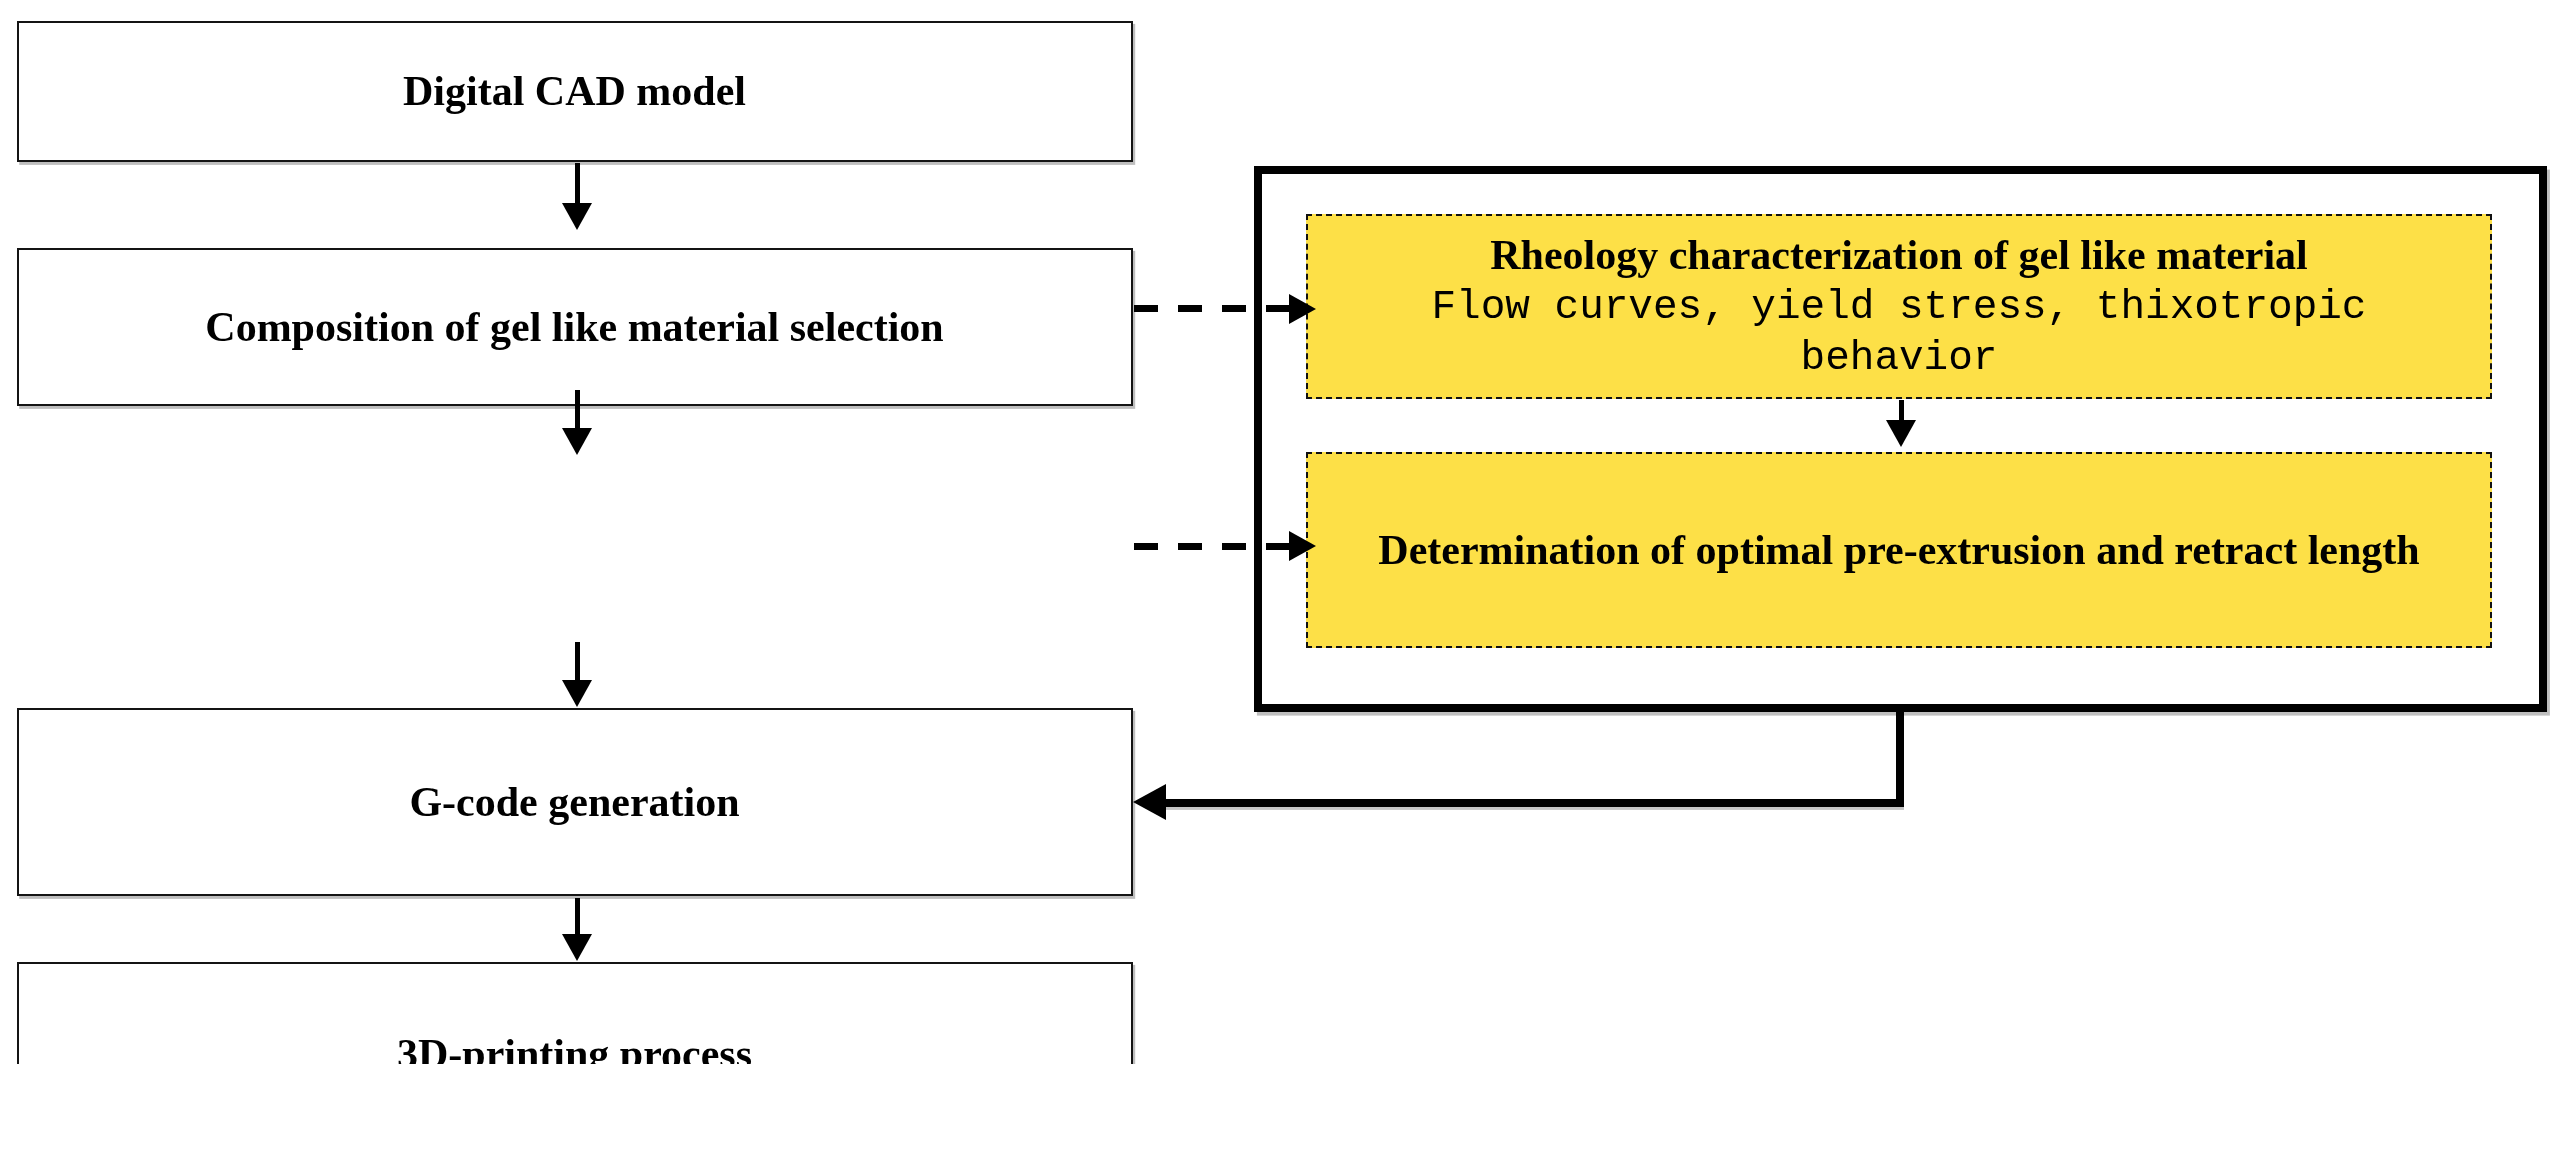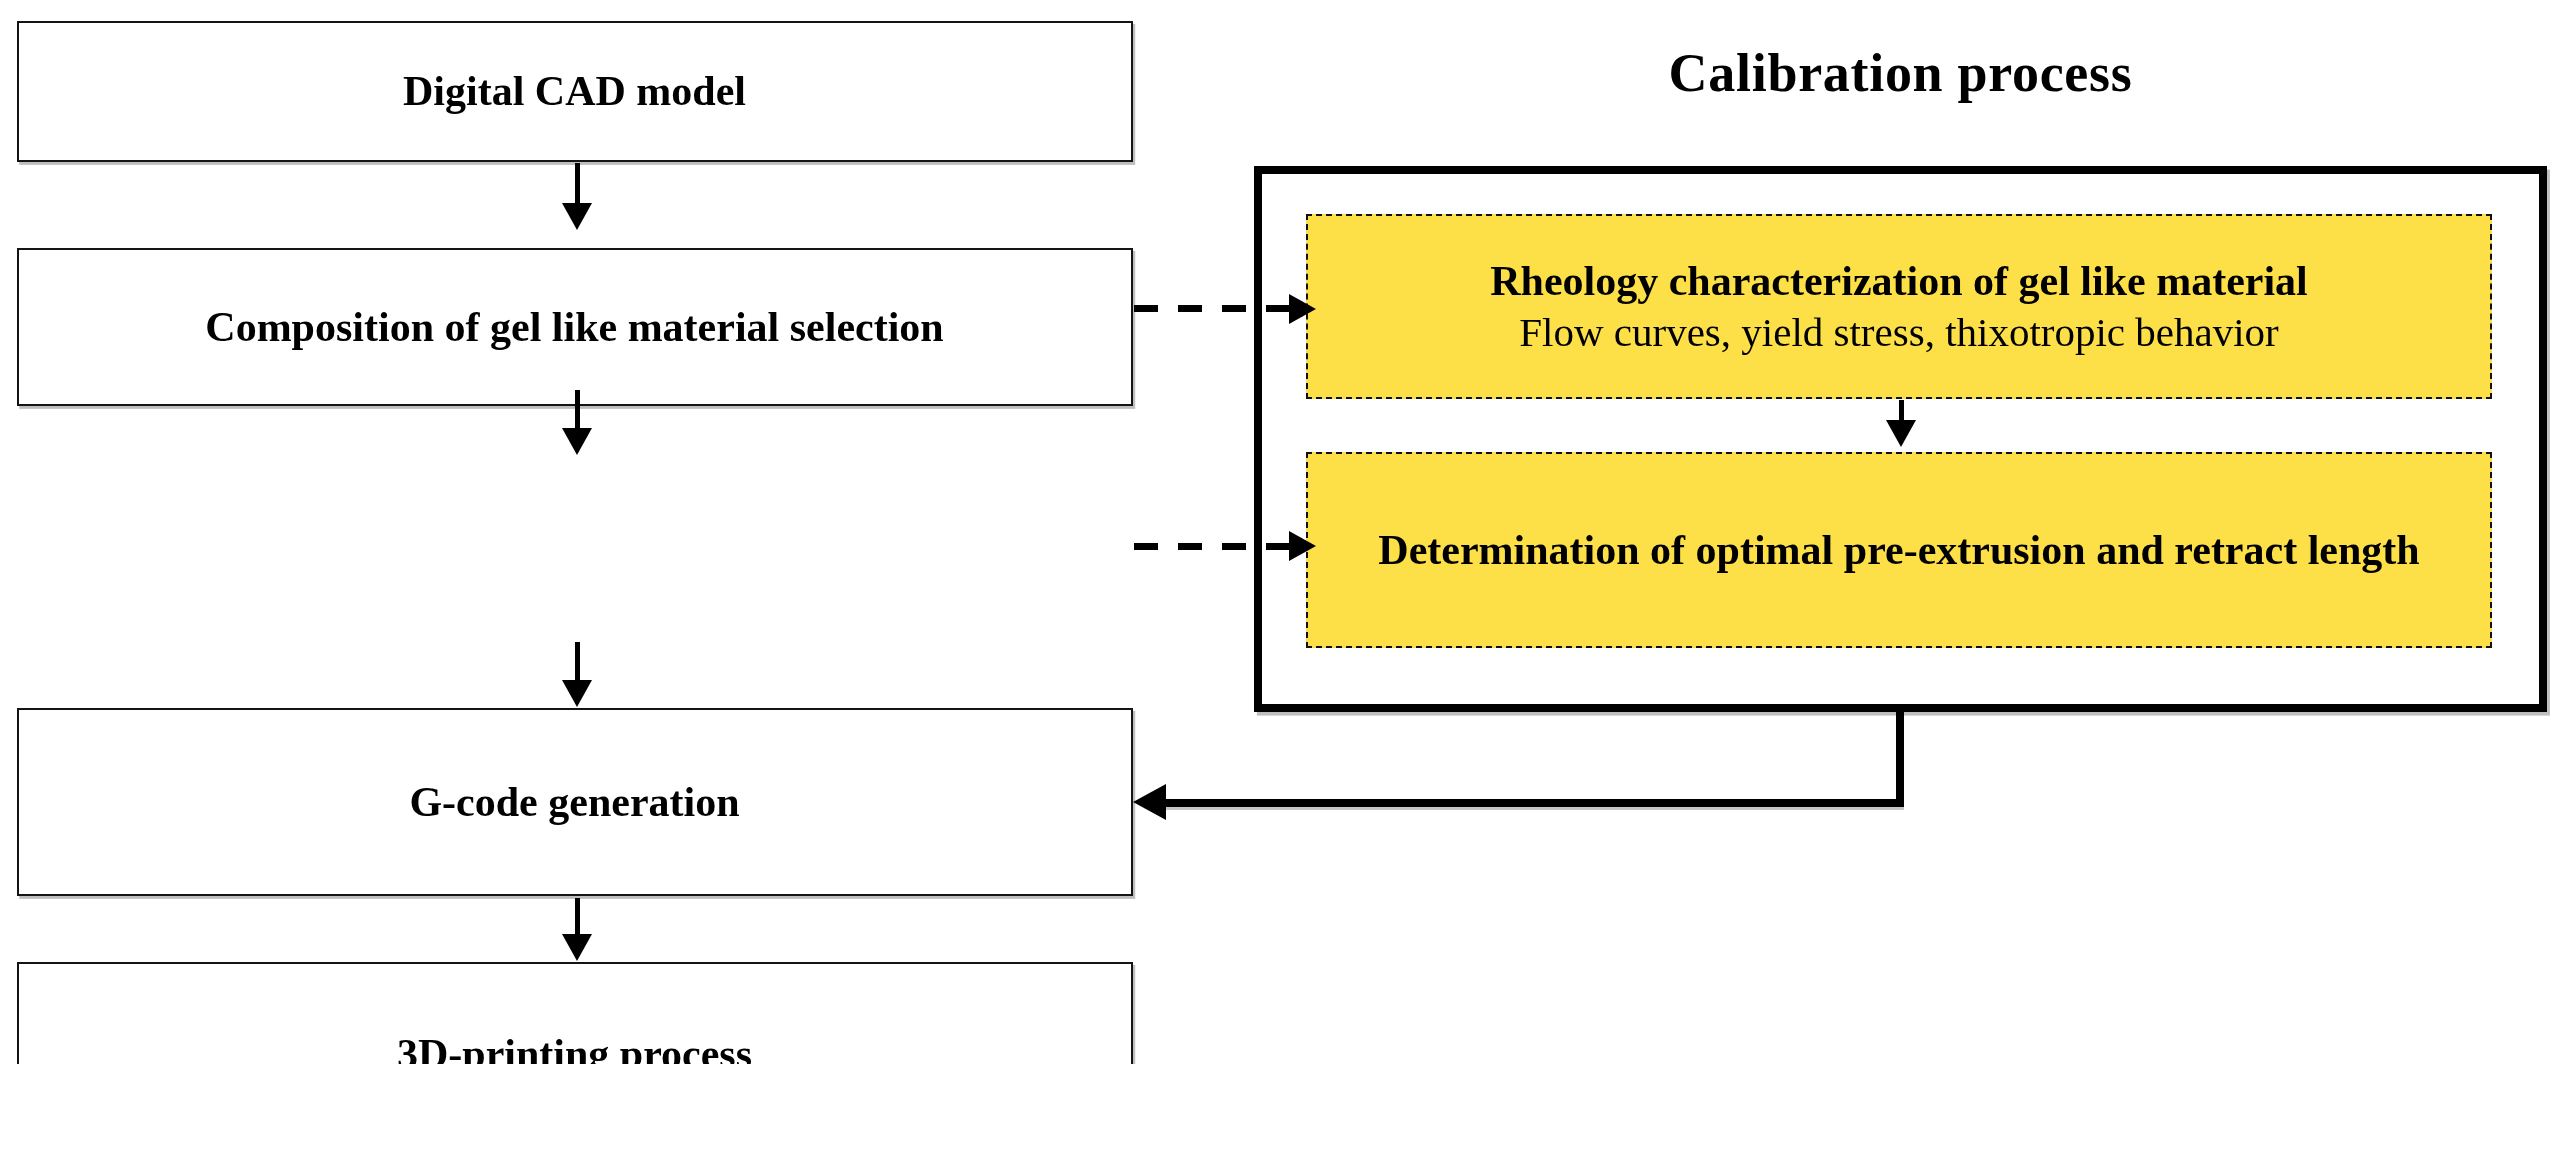--- a/index.html
+++ b/index.html
@@ -34,20 +34,21 @@
   }
   .label {
     font-size: 42px;
     font-weight: bold;
     line-height: 1.25;
   }
   .sublabel {
     font-size: 41px;
     font-weight: normal;
     line-height: 1.25;
+    font-family: Liberation Mono, monospace;
   }
 
   
   .down-arrow {
     position: absolute;
     width: 30px;
     display: flex;
     flex-direction: column;
     align-items: center;
   }
@@ -166,21 +167,20 @@
 
   <div class="down-arrow" style="left:562px;top:898px;height:63px;">
     <div class="shaft"></div>
     <div class="head"></div>
   </div>
 
   <div class="fbox" style="top:962px;height:185px;">
     <div class="label">3D-printing process</div>
   </div>
 
-  <div class="calibration-title">Calibration process</div>
 
   <div class="outer-box"></div>
 
   <div class="dashed-box" style="top:214px;height:185px;">
     <div class="label">Rheology characterization of gel like material</div>
     <div class="sublabel">Flow curves, yield stress, thixotropic behavior</div>
   </div>
 
   <div class="down-arrow" style="left:1886px;top:400px;height:47px;">
     <div class="shaft"></div>

